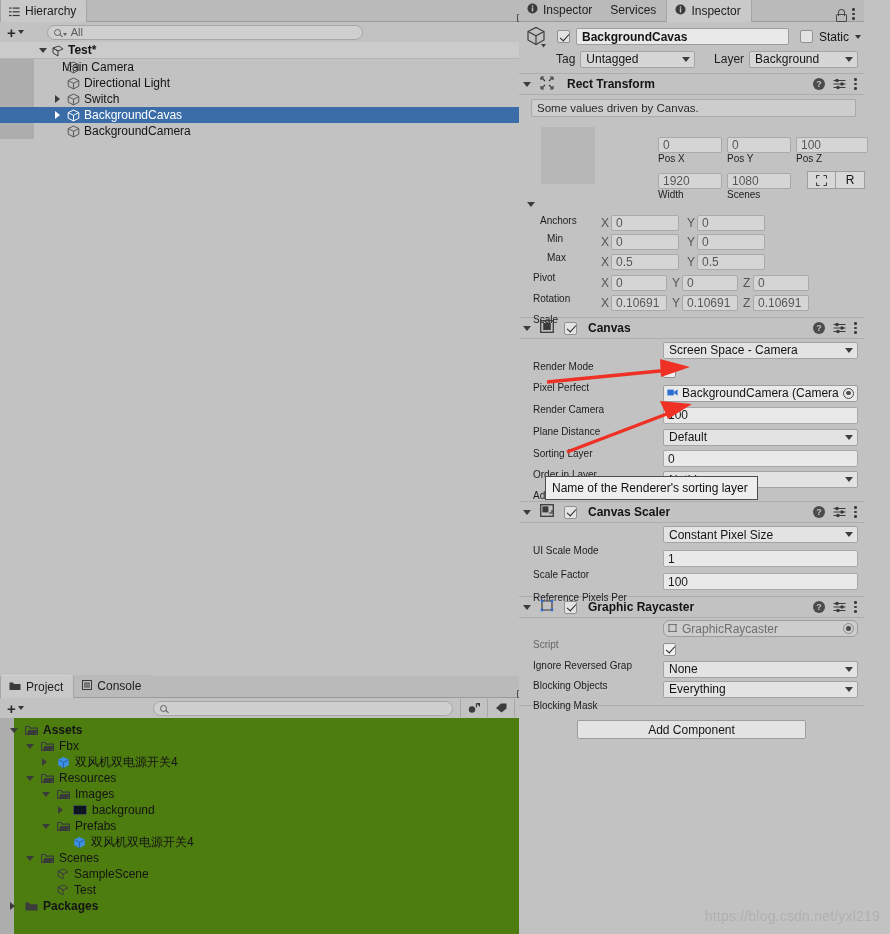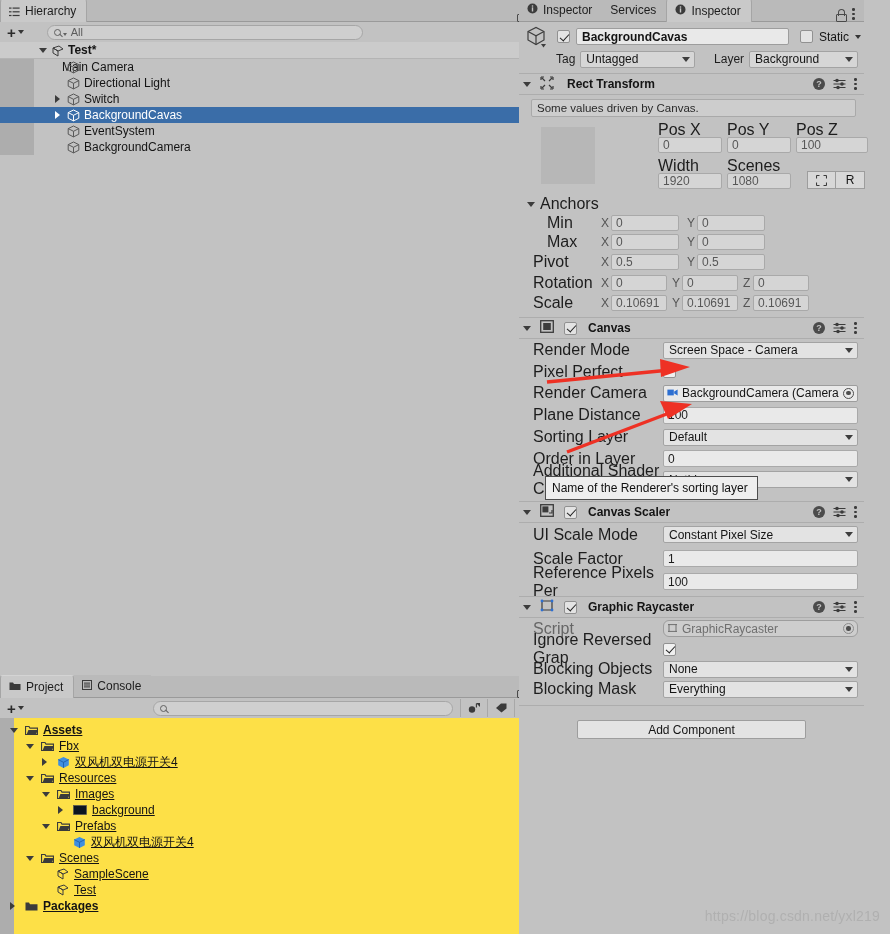--- a/index.html
+++ b/index.html
@@ -99,21 +99,21 @@
     border-left: 5px solid #3c3c3c;
   }
   .tri.open { border: none; border-left: 4px solid transparent; border-right: 4px solid transparent; border-top: 5px solid #3c3c3c; }
   .hier-row.sel .tri { border-left-color: #ffffff; }
   .go-ico { position: absolute; left: 22px; top: 2px; z-index: 3; }
   .scene-ico { position: absolute; left: 8px; top: 2px; }
   .row-kebab { position: absolute; right: 7px; top: 2px; }
 
   
   #project { left: 0; top: 676px; width: 545px; height: 258px; background: #c2c2c2; }
-  .proj-body { position: relative; background: #fde047; height: 216px; padding-top: 4px; text-decoration: underline; }
+  .proj-body { position: relative; background: #4d7c0f; height: 216px; padding-top: 4px; }
   .proj-row { height: 16px; display: flex; align-items: center; font-size: 12px; position: relative; }
   .proj-label { font-size: 12px; }
   .proj-label.bold { font-weight: bold; }
   .proj-gutter { position: absolute; left:0; top:0; width: 14px; height: 100%; background: #adadad; }
   .iconbtn { width: 27px; height: 18px; display:flex;align-items:center;justify-content:center;
              border-left: 1px solid #a8a8a8; }
 
   
   #inspector { left: 519px; top: 0; width: 345px; height: 934px; background: #c2c2c2; }
   .insp-body { position: relative; }
@@ -151,21 +151,21 @@
   .comp-icons { margin-left: auto; display: flex; align-items: center; gap: 8px; }
   .qmark {
     width: 12px; height: 12px; border-radius: 50%; background: #4b4b4b;
     color: #c2c2c2; font-size: 9px; font-weight: bold; display:flex;align-items:center;justify-content:center;
   }
   .presetico { width: 13px; height: 12px; position: relative; }
 
   .row {
     height: 20px; display: flex; align-items: center; padding-left: 14px; gap: 0;
   }
-  .lbl { font-size: 16px; color: #1d1d1d; }
+  .lbl { font-size: 10px; color: #1d1d1d; margin-top: 32px; }
   .inp {
     height: 16px; background: #d5d5d5; border: 1px solid #a9a9a9; border-radius: 2px;
     display: flex; align-items: center; padding: 0 4px; font-size: 12px; color: #575757;
   }
   .inp.wht { background: #e9e9e9; color: #1b1b1b; }
   .helpbox {
     margin: 4px 8px 2px 12px; height: 18px; background: #cdcdcd;
     border: 1px solid #a9a9a9; border-radius: 2px;
     display: flex; align-items: center; padding: 0 5px; font-size: 11.5px; color: #2a2a2a;
   }
@@ -300,30 +300,20 @@
             <span style="margin-left: 44px;">BackgroundCavas</span>
           </div>
           <div class="hier-row">
             <div class="gutter"></div>
             <div class="gutter2"></div>
             <span class="go-ico" style="left: 67px;"><svg width="13" height="13" viewBox="0 0 13 13">
                 <path d="M1.2 3.6 L6.5 1 L11.8 3.6 L11.8 9.2 L6.5 11.9 L1.2 9.2 Z" fill="none" stroke="#585858" stroke-width="1"></path>
                 <path d="M1.2 3.6 L6.5 6.3 L11.8 3.6" fill="none" stroke="#585858" stroke-width="1"></path>
                 <path d="M6.5 6.3 L6.5 11.9" fill="none" stroke="#585858" stroke-width="1"></path>
               </svg></span>
-            <span style="margin-left: 44px;">EventSystem</span>
-          </div>
-          <div class="hier-row">
-            <div class="gutter"></div>
-            <div class="gutter2"></div>
-            <span class="go-ico" style="left: 67px;"><svg width="13" height="13" viewBox="0 0 13 13">
-                <path d="M1.2 3.6 L6.5 1 L11.8 3.6 L11.8 9.2 L6.5 11.9 L1.2 9.2 Z" fill="none" stroke="#585858" stroke-width="1"></path>
-                <path d="M1.2 3.6 L6.5 6.3 L11.8 3.6" fill="none" stroke="#585858" stroke-width="1"></path>
-                <path d="M6.5 6.3 L6.5 11.9" fill="none" stroke="#585858" stroke-width="1"></path>
-              </svg></span>
             <span style="margin-left: 44px;">BackgroundCamera</span>
           </div>
         </div>
     </div>
   </div>
 
   <div class="panel" id="project">
     <div class="tabbar">
       <div class="tab active">
         <span>

